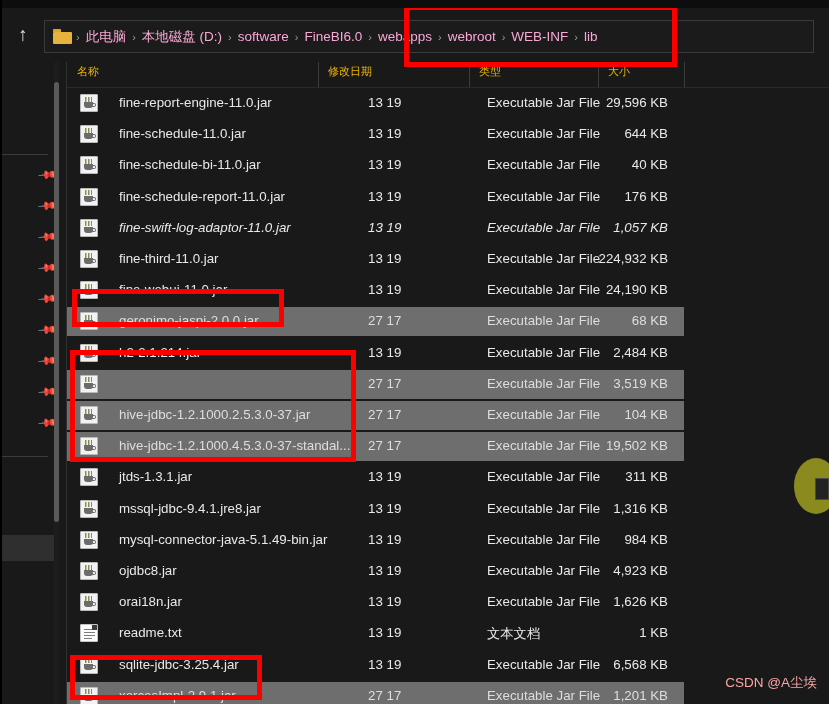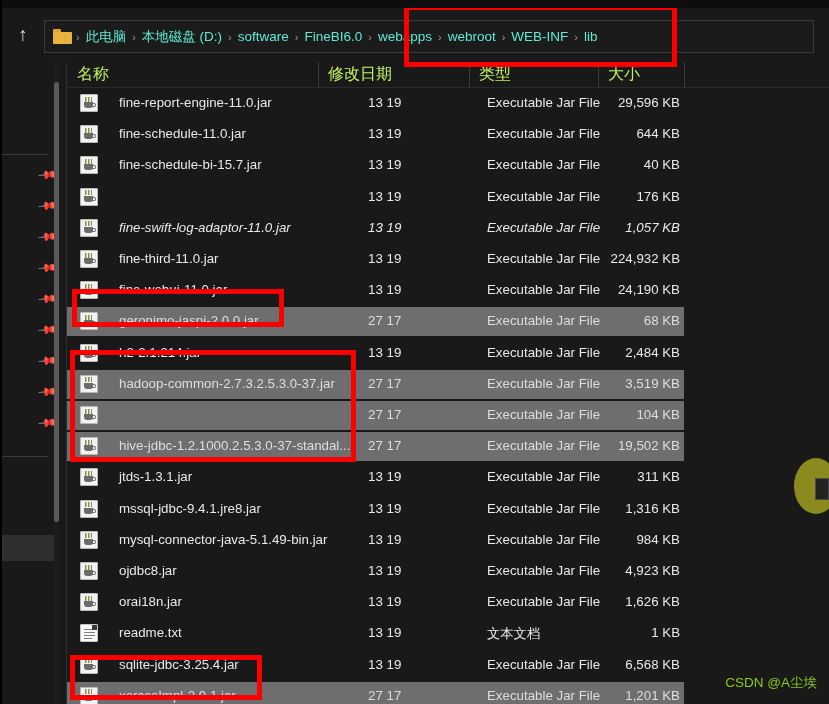--- a/index.html
+++ b/index.html
@@ -60,21 +60,21 @@
     background: #e0a32e;
     border-radius: 1px 1px 0 0;
   }
   .folder-icon .body {
     position: absolute; left: 0; top: 2.5px;
     width: 19px; height: 12.5px;
     background: #e8b33c;
     border-radius: 1px;
   }
   .crumb {
-    color: #5eead4;
+    color: #f9a8d4;
     font-size: 13.5px;
     padding: 0 5px;
     white-space: nowrap;
     line-height: 20px;
   }
   .crumb-sep {
     color: #9a9a9a;
     font-size: 11px;
     padding: 0 1px;
     line-height: 20px;
@@ -150,22 +150,22 @@
     overflow: hidden;
   }
   .colheaders {
     position: absolute;
     left: 0; top: 0;
     width: 762px; height: 26px;
   }
   .colheader {
     position: absolute;
     top: 2px;
-    font-size: 16px;
-    color: #bef264;
+    font-size: 11px;
+    color: #eab308;
     white-space: nowrap;
   }
   .colsep {
     position: absolute;
     top: 0;
     width: 1px; height: 25px;
     background: #3c3c3c;
   }
   .hdr-underline {
     position: absolute;
@@ -187,21 +187,21 @@
     position: absolute;
     font-size: 13.3px;
     color: #e9e9e9;
     white-space: nowrap;
     top: 6px;
   }
   .cell-name { left: 52px; }
   .cell-date { left: 269px; margin-left: 32px; }
   .cell-type { left: 420px; }
   .cell-size { left: 617px; text-align: right; width: 0; }
-  .cell-size span { position: absolute; right: 4px; top: 0; white-space: nowrap; }
+  .cell-size span { position: absolute; right: 16px; top: 0; white-space: nowrap; }
 
   
   .ico {
     position: absolute;
     left: 13px; top: 5px;
     width: 18px; height: 18px;
   }
   .ico-jar {
     background: #f2f2f2;
     border: 1px solid #b9b9b9;
@@ -279,21 +279,21 @@
     right: 0; top: 478px;
     width: 14px; height: 22px;
     background: #232323;
     border: 1px solid #4a4a4a;
     box-sizing: border-box;
   }
   .watermark {
     position: absolute;
     right: 12px; bottom: 12px;
     font-size: 13.5px;
-    color: #84cc16;
+    color: #fca5a5;
     white-space: nowrap;
   }
   .edge-left {
     position: absolute;
     left: 0; top: 0; width: 2px; height: 704px;
     background: #000;
   }
   .edge-top {
     position: absolute;
     left: 0; top: 0; width: 829px; height: 8px;
@@ -433,31 +433,32 @@
           <div class="cell cell-date">13 19</div>
           <div class="cell cell-type">Executable Jar File</div>
           <div class="cell cell-size">
             <span>644 KB</span>
           </div>
         </div>
         <div class="row" style="top: 89.4px;">
           <div class="ico ico-jar">
             <div class="steam"></div>
           </div>
-          <div class="cell cell-name">fine-schedule-bi-15.7.jar</div>
+          <div class="cell cell-name">fine-schedule-bi-11.0.jar</div>
           <div class="cell cell-date">13 19</div>
           <div class="cell cell-type">Executable Jar File</div>
           <div class="cell cell-size">
             <span>40 KB</span>
           </div>
         </div>
         <div class="row" style="top: 120.6px;">
           <div class="ico ico-jar">
             <div class="steam"></div>
           </div>
+          <div class="cell cell-name">fine-schedule-report-11.0.jar</div>
           <div class="cell cell-date">13 19</div>
           <div class="cell cell-type">Executable Jar File</div>
           <div class="cell cell-size">
             <span>176 KB</span>
           </div>
         </div>
         <div class="row" style="top: 151.8px; font-style: italic;">
           <div class="ico ico-jar">
             <div class="steam"></div>
           </div>
@@ -509,42 +510,42 @@
           <div class="cell cell-date">13 19</div>
           <div class="cell cell-type">Executable Jar File</div>
           <div class="cell cell-size">
             <span>2,484 KB</span>
           </div>
         </div>
         <div class="row sel" style="top: 307.8px;">
           <div class="ico ico-jar">
             <div class="steam"></div>
           </div>
-          <div class="cell cell-name">hadoop-common-2.7.3.2.5.3.0-37.jar</div>
           <div class="cell cell-date">27 17</div>
           <div class="cell cell-type">Executable Jar File</div>
           <div class="cell cell-size">
             <span>3,519 KB</span>
           </div>
         </div>
         <div class="row sel" style="top: 339px;">
           <div class="ico ico-jar">
             <div class="steam"></div>
           </div>
+          <div class="cell cell-name">hive-jdbc-1.2.1000.2.5.3.0-37.jar</div>
           <div class="cell cell-date">27 17</div>
           <div class="cell cell-type">Executable Jar File</div>
           <div class="cell cell-size">
             <span>104 KB</span>
           </div>
         </div>
         <div class="row sel" style="top: 370.2px;">
           <div class="ico ico-jar">
             <div class="steam"></div>
           </div>
-          <div class="cell cell-name">hive-jdbc-1.2.1000.2.5.3.0-37-standal...</div>
+          <div class="cell cell-name">hive-jdbc-1.2.1000.4.5.3.0-37-standal...</div>
           <div class="cell cell-date">27 17</div>
           <div class="cell cell-type">Executable Jar File</div>
           <div class="cell cell-size">
             <span>19,502 KB</span>
           </div>
         </div>
         <div class="row" style="top: 401.4px;">
           <div class="ico ico-jar">
             <div class="steam"></div>
           </div>

